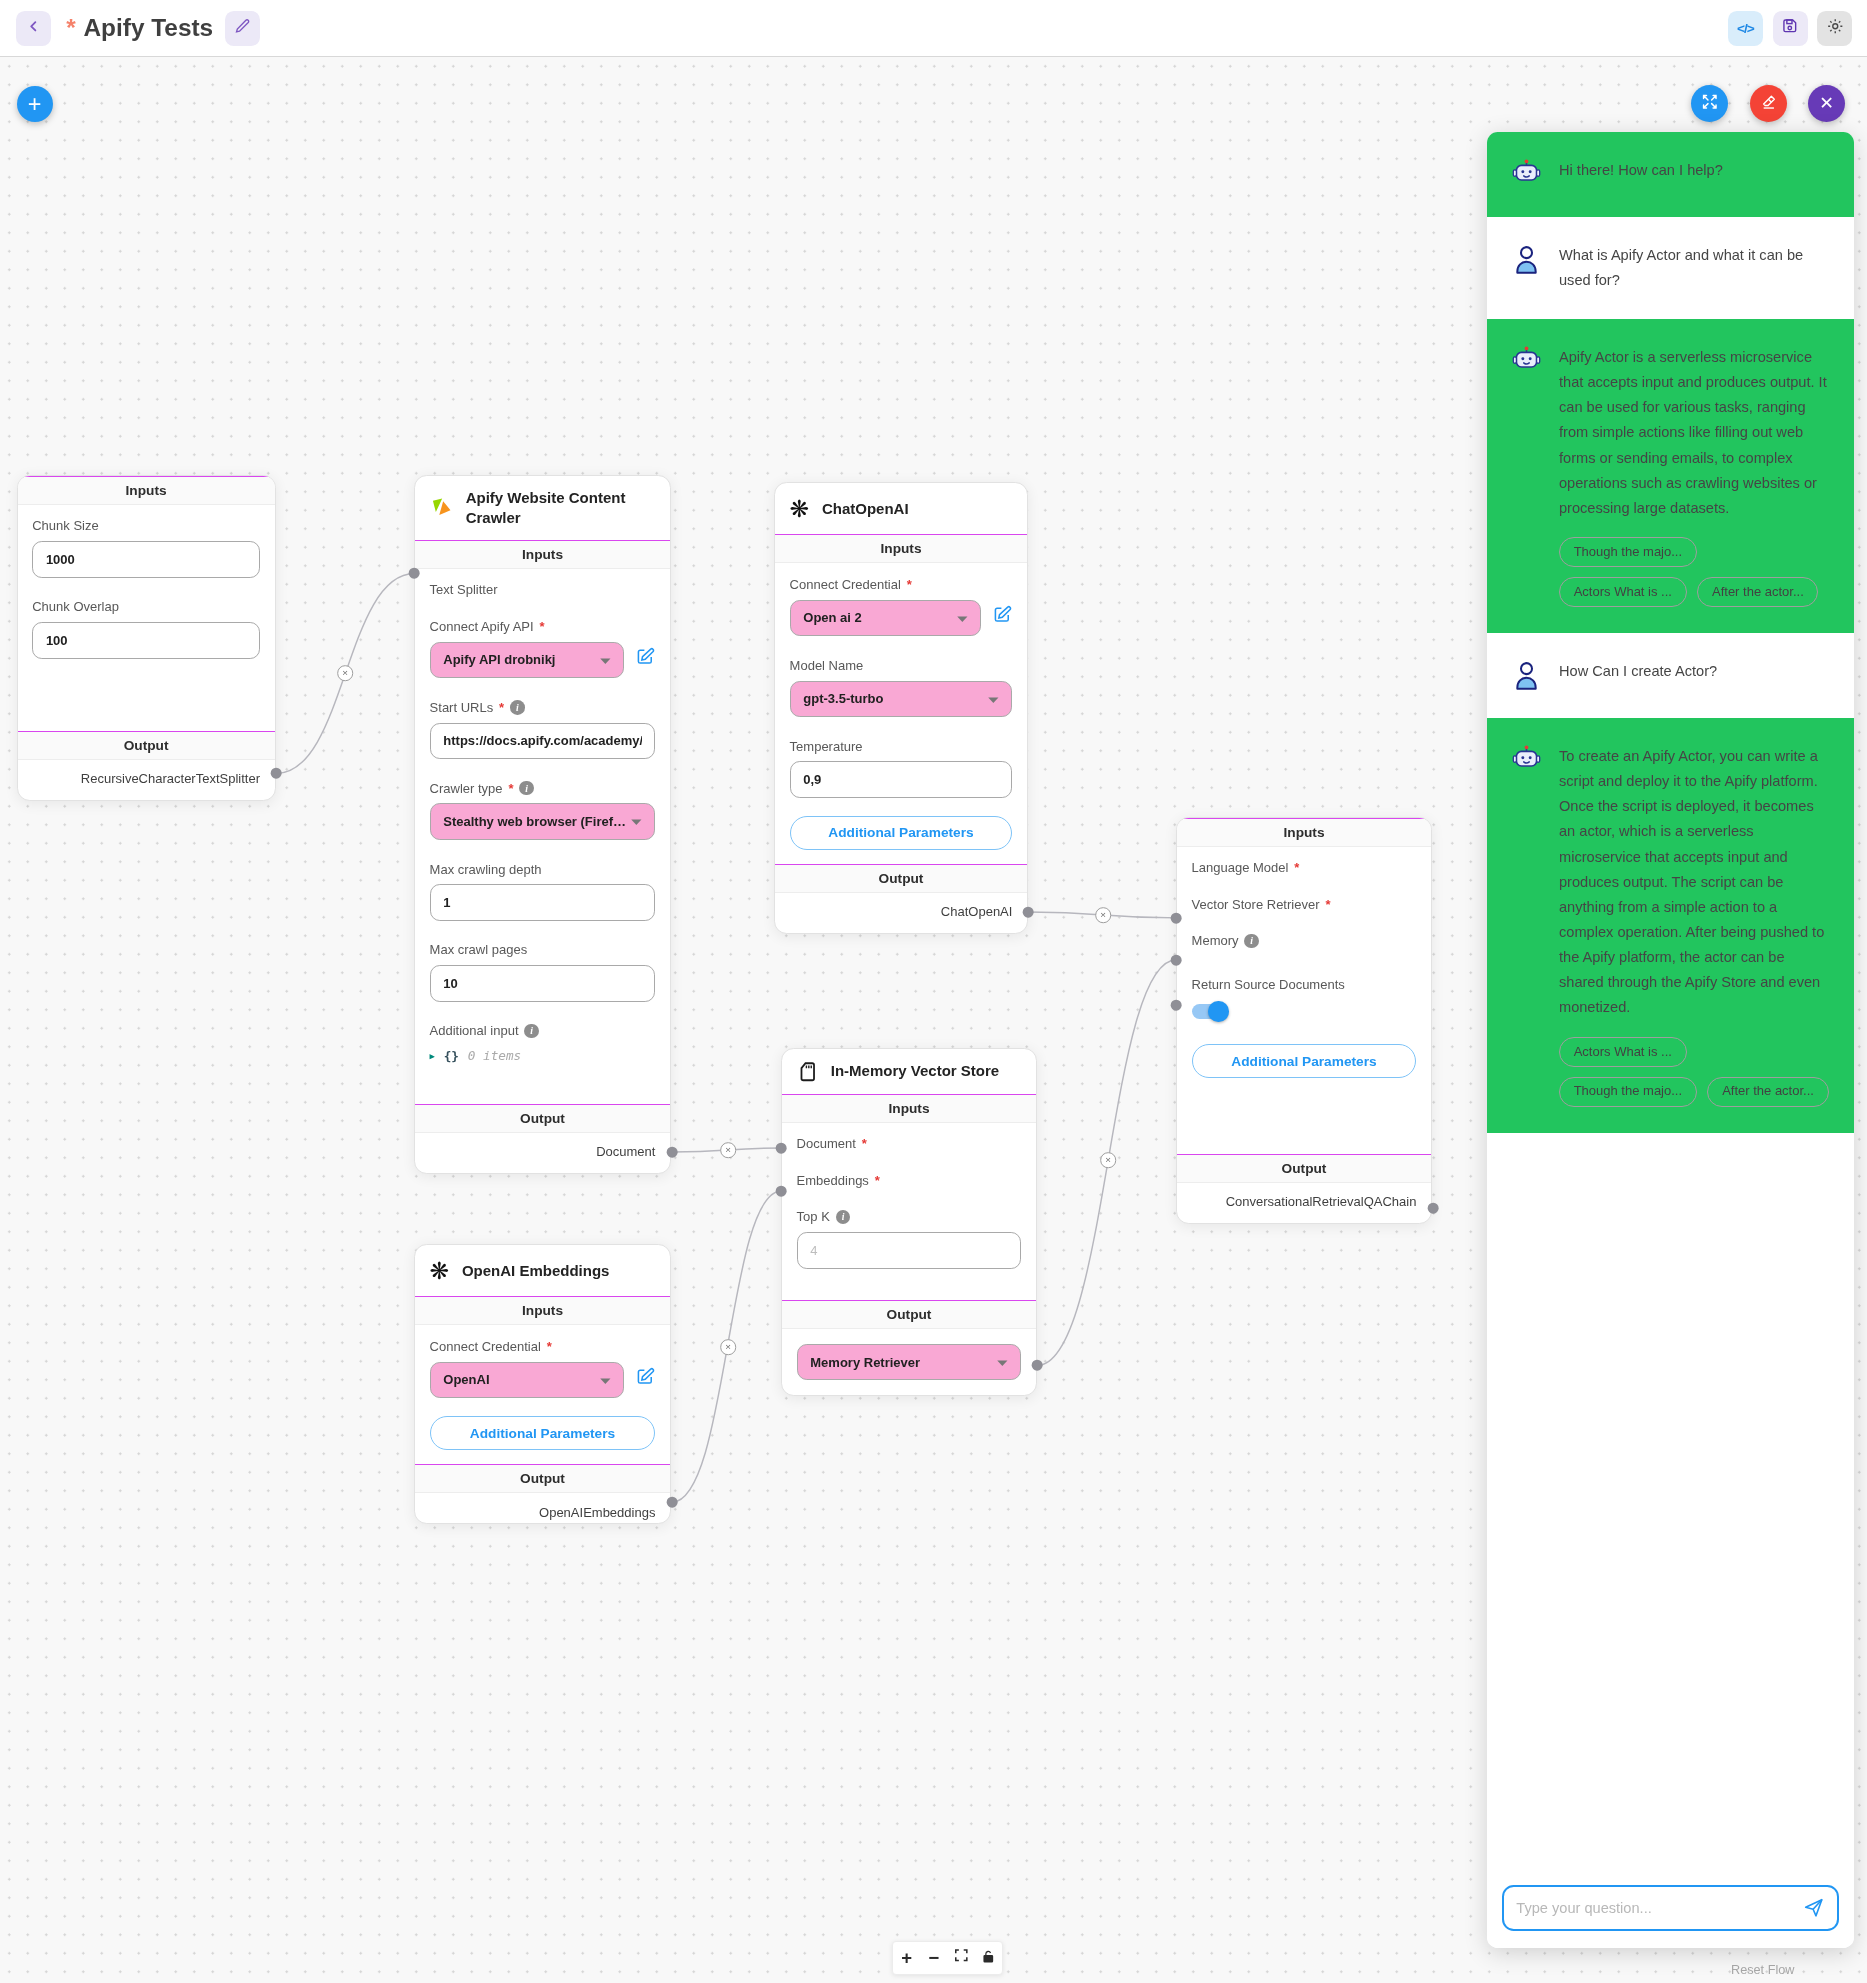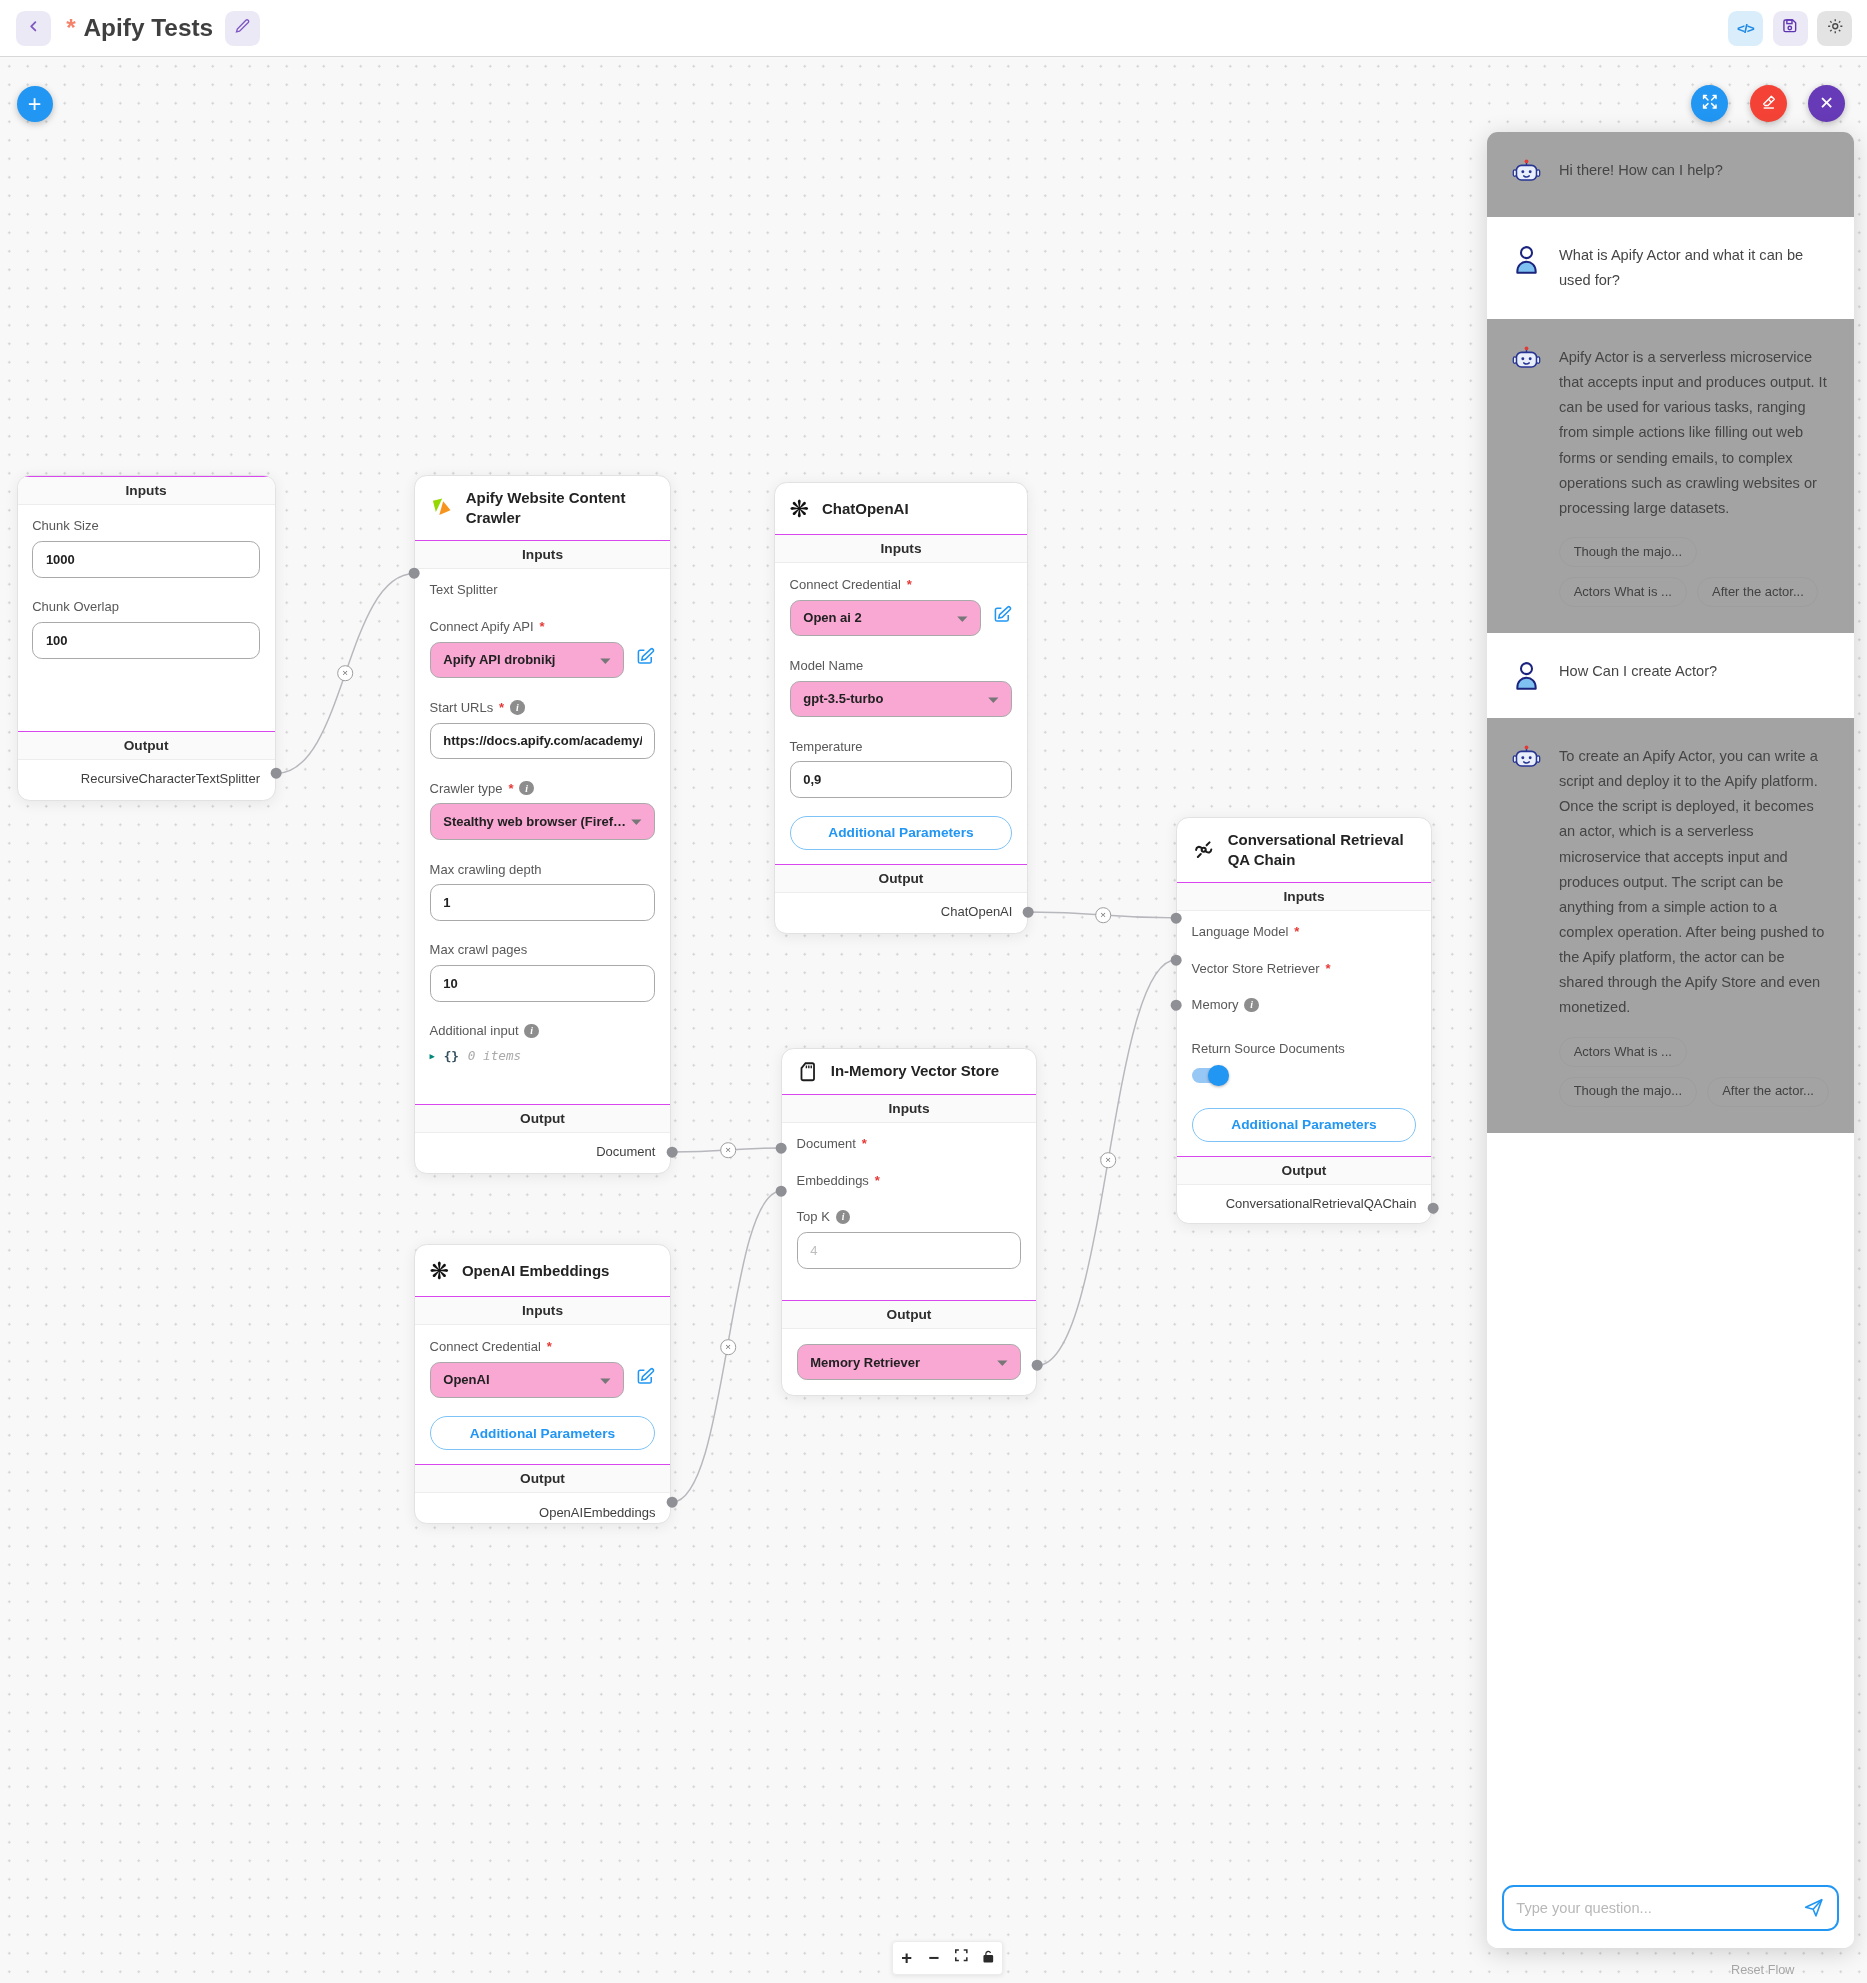--- a/index.html
+++ b/index.html
@@ -93,21 +93,21 @@
   #node-embeddings  { left:414px;  top:1244px; width:257px; height:280px; }
   #node-vectorstore { left:781px;  top:1048px; width:256px; height:348px; }
   #node-qachain     { left:1176px; top:817px;  width:256px; height:407px; }
 
   
   .chat-panel { position:absolute; left:1487px; top:132px; width:367px; height:1816px; background:#fff;
     border-radius:10.7px; box-shadow:0 4.9px 23.4px rgba(0,0,0,.16); display:flex; flex-direction:column;
     overflow:hidden; z-index:10; }
   .chat-messages { flex:1; overflow:hidden; }
   .msg { display:flex; gap:15.6px; padding:26px 23.4px; font-size:14.6px; line-height:1.72; color:#454545; }
-  .msg.bot { background:#a3a3a3; }
+  .msg.bot { background:#22c55e; }
   .avatar { width:33px; height:33px; flex:none; }
   .msg-body { min-width:0; }
   .chips { display:flex; flex-wrap:wrap; gap:9.8px 10.7px; margin-top:16.6px; }
   .chip { border:1px solid #9e9e9e; border-radius:16.6px; padding:4.9px 13.7px; font-size:13px;
     color:#424242; line-height:1.4; cursor:pointer; white-space:nowrap; }
   .chat-input-wrap { padding:11.7px 14.6px 16.6px; background:#fff; }
   .chat-input { border:2px solid #2196f3; border-radius:11.7px; display:flex; align-items:center;
     gap:9.8px; padding:10.7px 12.7px; }
   .chat-input input { flex:1; border:none; outline:none; font-size:14.6px; color:#424242;
     font-family:"Liberation Sans", sans-serif; background:transparent; }
@@ -434,31 +434,20 @@
           <span class="select-value">Memory Retriever</span>
           <span><svg width="10.7" height="6.8" viewBox="0 0 12 8">
                 <path d="M0 0.5l6 6.5 6-6.5z" fill="#777"></path>
               </svg></span>
         </div>
       </div>
     </div>
   </div>
 
   <div class="node" id="node-qachain">
-    <div class="node-header">
-      <span class="node-icon">
-        <svg width="23.4" height="23.4" viewBox="0 0 24 24" fill="none" stroke="#1c1c1c" stroke-width="2.1" stroke-linecap="round">
-            <circle cx="12" cy="12" r="2.1"></circle>
-            <path d="M10.3 10.6C7.5 8 4.5 9 4.2 12.2"></path>
-            <path d="M13.7 13.4c2.8 2.6 5.8 1.6 6.1-1.6"></path>
-            <path d="M9 16.5L6 19.5M15 7.5l3-3"></path>
-          </svg>
-      </span>
-      <span class="node-title">Conversational Retrieval QA Chain</span>
-    </div>
     <div class="node-section">Inputs</div>
     <div class="node-body">
       <div class="field-label first">
           <span>Language Model</span>
           <span class="req">*</span>
         </div>
       <div class="field-label">
           <span>Vector Store Retriever</span>
           <span class="req">*</span>
         </div>

